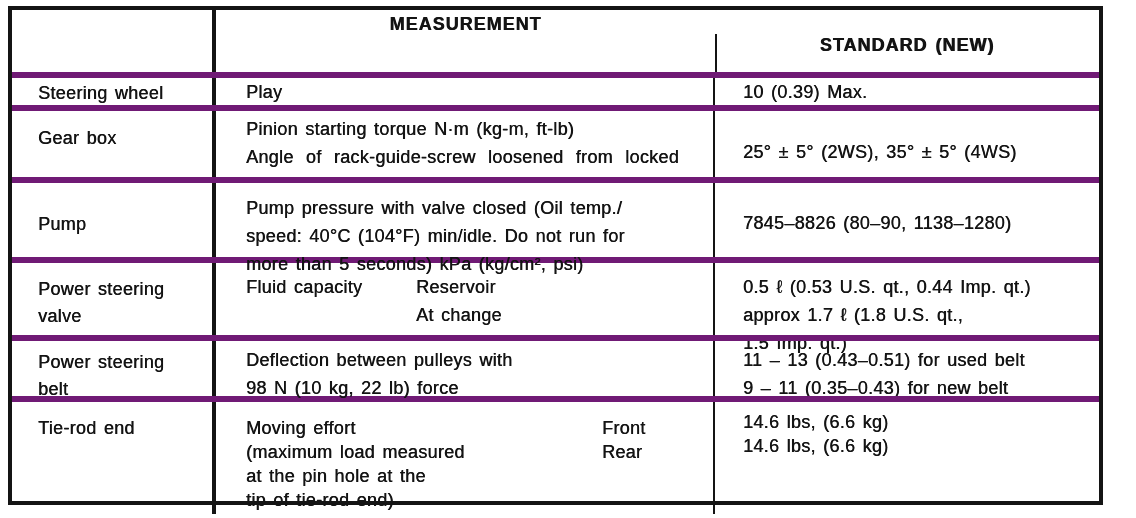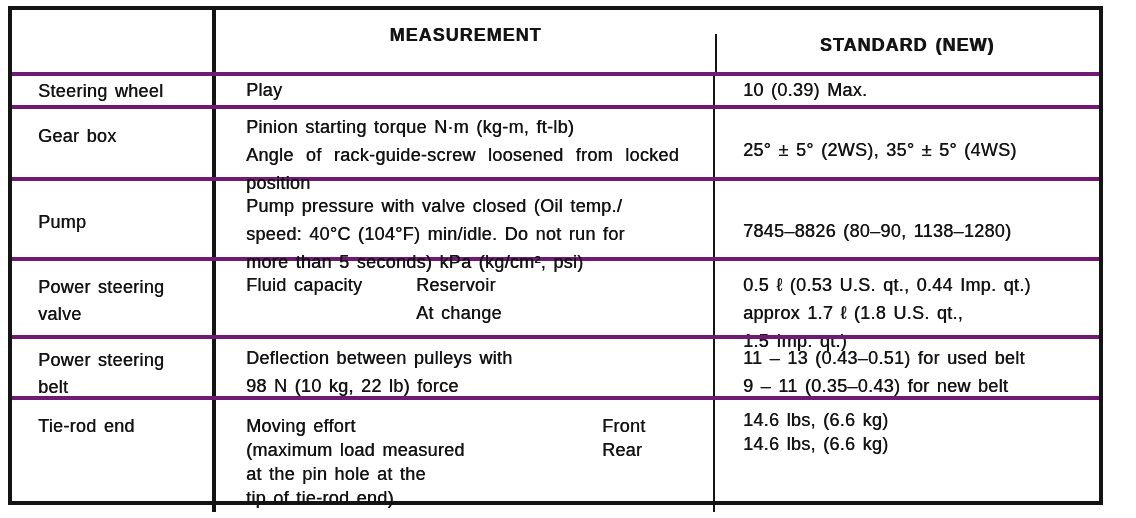--- a/index.html
+++ b/index.html
@@ -18,46 +18,46 @@
     left: 8px; top: 6px;
     width: 1095px; height: 499px;
     border: 4px solid #141414;
     display: flex;
     flex-direction: column;
     font-size: 18px;
     letter-spacing: .3px;
     word-spacing: 2px;
     text-shadow: 0.4px 0 0 currentColor;
   }
-  .row { display: flex; border-top: 4px solid #701a75; flex: 0 0 auto; }
+  .row { display: flex; border-top: 6px solid #701a75; flex: 0 0 auto; }
   .row.header-row { border-top: none; height: 62px; }
 
   .c1 { width: 204px; border-right: 4px solid #141414; padding: 14px 8px 4px 26px; line-height: 27px; }
   .c2 { width: 499px; border-right: 2px solid #141414; padding: 4px 10px 2px 30px; line-height: 28px; position: relative; }
   .c3 { flex: 1 1 auto; padding: 4px 8px 4px 28px; line-height: 28px; }
 
-  .header-row .c2 { border-right: none; display: flex; align-items: center; justify-content: center; padding: 0 0 13px 0; }
+  .header-row .c2 { border-right: none; display: flex; align-items: flex-start; justify-content: center; padding: 0 0 13px 0; }
   .header-row .c3 { display: flex; align-items: flex-end; justify-content: center; padding: 16px 0 13px 0; }
   .hdr-text { font-weight: bold; letter-spacing: 1px; text-shadow: 0.6px 0 0 currentColor; }
   .hdr-divider { position: absolute; right: -2px; top: 24px; bottom: 0; width: 2px; background: #141414; }
 
   .row-steering { height: 33px; }
   .row-steering .c1 { padding-top: 2px; line-height: 26px; }
   .row-steering .c2 { padding-top: 1px; line-height: 26px; }
   .row-steering .c3 { padding-top: 1px; line-height: 26px; }
 
   .row-gearbox { height: 72px; }
   .row-gearbox .c1 { }
   .row-gearbox .std-2 { margin-top: 23px; }
   .wide-words { word-spacing: 7px; }
 
   .row-pump { height: 80px; }
   .row-pump .c1 { padding-top: 28px; }
   .row-pump .c2 { padding-top: 11px; }
-  .row-pump .c3 { display: flex; flex-direction: column; justify-content: flex-end; padding-bottom: 12px; }
+  .row-pump .c3 { display: flex; flex-direction: column; justify-content: flex-end; padding-bottom: 20px; }
 
   .row-fluid { height: 78px; }
   .row-fluid .c1 { padding-top: 13px; }
   .row-fluid .c2 { padding-top: 10px; }
   .row-fluid .c3 { padding-top: 10px; line-height: 28px; }
   .fluid-flex { display: flex; }
   .fluid-label { width: 170px; flex: 0 0 auto; }
 
   .row-belt { height: 61px; }
   .row-belt .c1 { padding-top: 8px; }
@@ -91,21 +91,20 @@
       <div class="c1">Steering wheel</div>
       <div class="c2">Play</div>
       <div class="c3">10 (0.39) Max.</div>
     </div>
 
     <div class="row row-gearbox">
       <div class="c1">Gear box</div>
       <div class="c2">
         <div>Pinion starting torque N·m (kg-m, ft-lb)</div>
         <div class="wide-words">Angle of rack-guide-screw loosened from locked</div>
-        <div>position</div>
       </div>
       <div class="c3">
         <div class="std-2">25° ± 5° (2WS), 35° ± 5° (4WS)</div>
       </div>
     </div>
 
     <div class="row row-pump">
       <div class="c1">Pump</div>
       <div class="c2">
         <div>Pump pressure with valve closed (Oil temp./</div>

